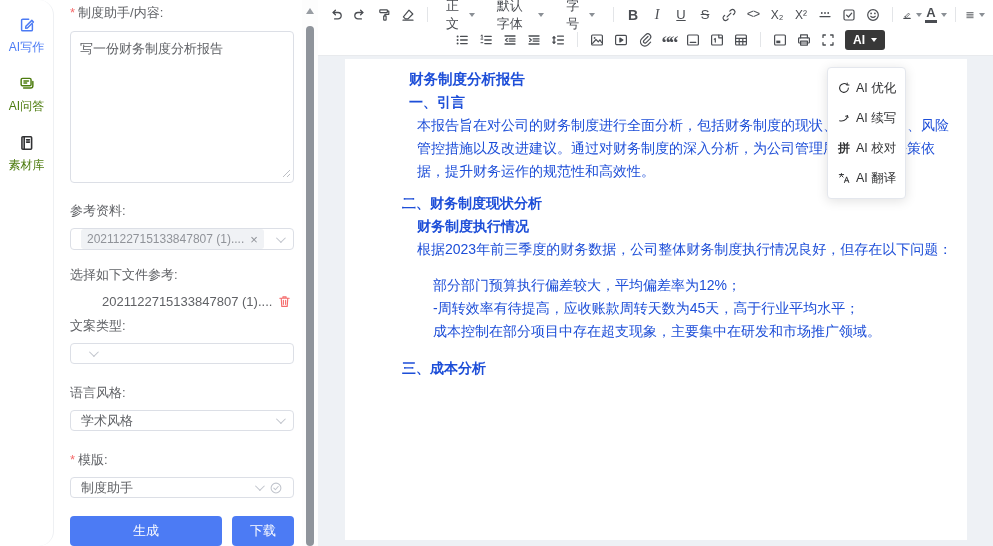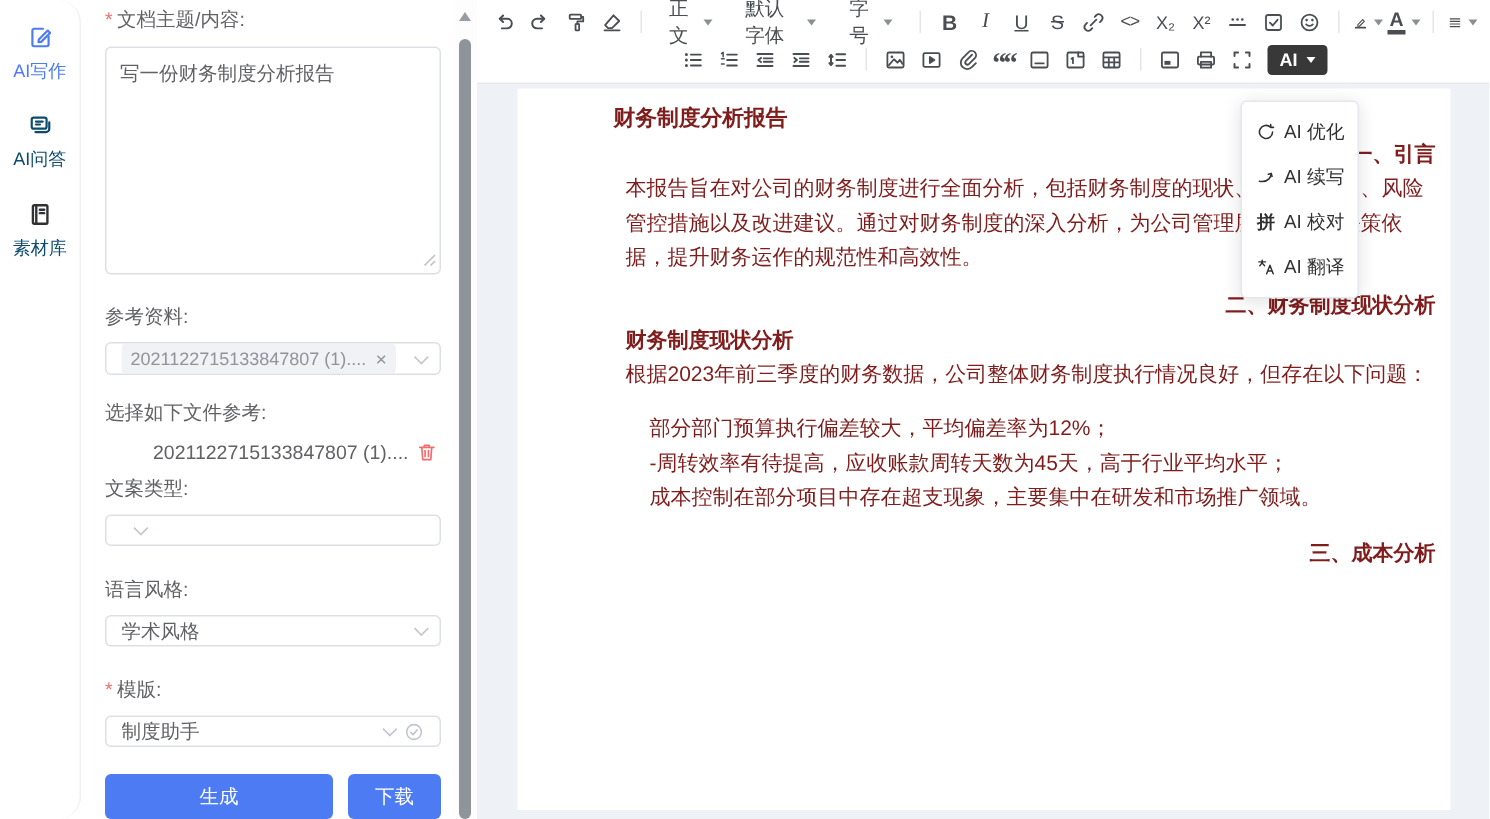--- a/index.html
+++ b/index.html
@@ -1,21 +1,21 @@
 <!DOCTYPE html>
 <html><head>
 <meta charset="utf-8">
 <style>
   html,body{margin:0;padding:0;}
   body{width:993px;height:546px;overflow:hidden;font-family:"Liberation Sans","DejaVu Sans",sans-serif;background:#fff;}
   .app{position:relative;display:flex;width:993px;height:546px;font-size:13px;color:#606266;}
 
   
   .nav-rail{width:54px;flex-shrink:0;border-right:1px solid #eef0f3;display:flex;flex-direction:column;align-items:center;padding-top:16px;gap:19px;background:#fff;box-sizing:border-box;border-radius:15px;}
-  .nav-item{display:flex;flex-direction:column;align-items:center;gap:2px;font-size:12px;color:#0c4a6e;cursor:pointer;}
+  .nav-item{display:flex;flex-direction:column;align-items:center;gap:2px;font-size:12px;color:#4d7c0f;cursor:pointer;}
   .nav-item svg{width:18px;height:18px;}
   .nav-item.active{color:#4c7bf4;}
   .nav-item .dark{color:#303133;}
 
   
   .form-panel{width:248px;flex-shrink:0;padding:4px 8px 0 16px;box-sizing:border-box;display:flex;flex-direction:column;}
   .f-label{font-size:13px;color:#606266;}
   .star{color:#f56c6c;margin-right:3px;}
   .mt16{margin-top:16px;} .mt20{margin-top:20px;} .mt8{margin-top:8px;}
   .textarea-wrap{position:relative;margin-top:9px;}
@@ -59,23 +59,23 @@
   .s-glyph{text-decoration:line-through;font-size:13px;}
   .code-glyph{font-family:"Liberation Mono","DejaVu Sans Mono",monospace;font-size:12px;letter-spacing:-1px;}
   .sub-glyph,.sup-glyph{font-size:12px;}
   .combo{gap:4px;display:flex;align-items:center;}
   .a-color{font-weight:bold;font-size:13px;border-bottom:3px solid #4a4d52;line-height:1.1;padding:0 1px;}
   .quote-glyph{font-family:"Liberation Serif","DejaVu Serif",serif;font-weight:bold;font-size:19px;line-height:10px;letter-spacing:-2px;padding-top:7px;}
   .ai-btn{background:#383838;color:#fff;border-radius:3px;height:20px;padding:0 8px;display:flex;align-items:center;gap:6px;font-size:12px;font-weight:bold;margin-left:5px;cursor:pointer;}
   .ai-btn .caret-down{border-top-color:#fff;}
 
   .doc-area{flex:1;background:#eef1f5;padding:3px 26px 6px 27px;min-height:0;box-sizing:border-box;}
-  .page{background:#fff;height:100%;box-sizing:border-box;padding:9px 10px 16px 57px;font-size:14px;line-height:23px;color:#7f1d1d;overflow:hidden;cursor:text;}
+  .page{background:#fff;height:100%;box-sizing:border-box;padding:9px 10px 16px 57px;font-size:14px;line-height:23px;color:#1d4ed8;overflow:hidden;cursor:text;}
   .d-title{font-weight:bold;padding-left:7px;font-size:14.5px;}
-  .d-h2{font-weight:bold;text-align:right;}
+  .d-h2{font-weight:bold;}
   .pl7{padding-left:7px;}
   .d-h3{font-weight:bold;padding-left:15px;}
   .d-p{padding-left:15px;}
   .d-li{padding-left:31px;}
   .mt9{margin-top:9px;} .mt10{margin-top:10px;} .mt13{margin-top:13px;}
   .mt14{margin-top:14px;} .mb14{margin-bottom:14px;}
 
   
   .ai-menu{position:absolute;left:827px;top:67px;width:77px;background:#fff;border:1px solid #e4e7ed;border-radius:4px;box-shadow:0 2px 12px rgba(0,0,0,.12);padding:5px 0;z-index:10;}
   .ai-menu-item{height:30px;display:flex;align-items:center;gap:5px;padding:0 9px;font-size:12.5px;color:#303133;cursor:pointer;white-space:nowrap;}
@@ -113,21 +113,21 @@
             <path d="M5.5 2.5h5.8a.8.8 0 0 1 .8.8v9.4a.8.8 0 0 1-.8.8H5.5z"></path>
             <path d="M5.5 2.5H4.3a.8.8 0 0 0-.8.8v9.4a.8.8 0 0 0 .8.8h1.2"></path>
             <path d="M7.6 5.2h2.6M7.6 7.2h2.6"></path>
           </svg>
       </span>
       <span>素材库</span>
     </div>
   </div>
 
   <div class="form-panel">
-    <div class="f-label"><span class="star">*</span><span>文档主题/内容:</span></div>
+    <div class="f-label"><span class="star">*</span><span>制度助手/内容:</span></div>
     <div class="textarea-wrap">
       <textarea style="">写一份财务制度分析报告</textarea>
       <span class="resize-handle">
         <svg width="9" height="9" viewBox="0 0 9 9">
             <path d="M8 1 1 8M8 5 5 8" stroke="#bcbfc4" stroke-width="1"></path>
           </svg>
       </span>
     </div>
 
     <div class="f-label mt16">参考资料:</div>
@@ -374,21 +374,21 @@
         </span>
       </div>
     </div>
 
     <div class="doc-area">
       <div class="page">
         <div class="d-title">财务制度分析报告</div>
         <div class="d-h2 pl7">一、引言</div>
         <div class="d-p pl7">本报告旨在对公司的财务制度进行全面分析，包括财务制度的现状、存在的问题、风险管控措施以及改进建议。通过对财务制度的深入分析，为公司管理层提供科学决策依据，提升财务运作的规范性和高效性。</div>
         <div class="d-h2 mt9">二、财务制度现状分析</div>
-        <div class="d-h3">财务制度现状分析</div>
+        <div class="d-h3">财务制度执行情况</div>
         <div class="d-p">根据2023年前三季度的财务数据，公司整体财务制度执行情况良好，但存在以下问题：</div>
         <div class="d-li mt13">部分部门预算执行偏差较大，平均偏差率为12%；</div>
         <div class="d-li">-周转效率有待提高，应收账款周转天数为45天，高于行业平均水平；</div>
         <div class="d-li">成本控制在部分项目中存在超支现象，主要集中在研发和市场推广领域。</div>
         <div class="d-h2 mt14 mb14">三、成本分析</div>
 
       </div>
     </div>
   </div>
 

